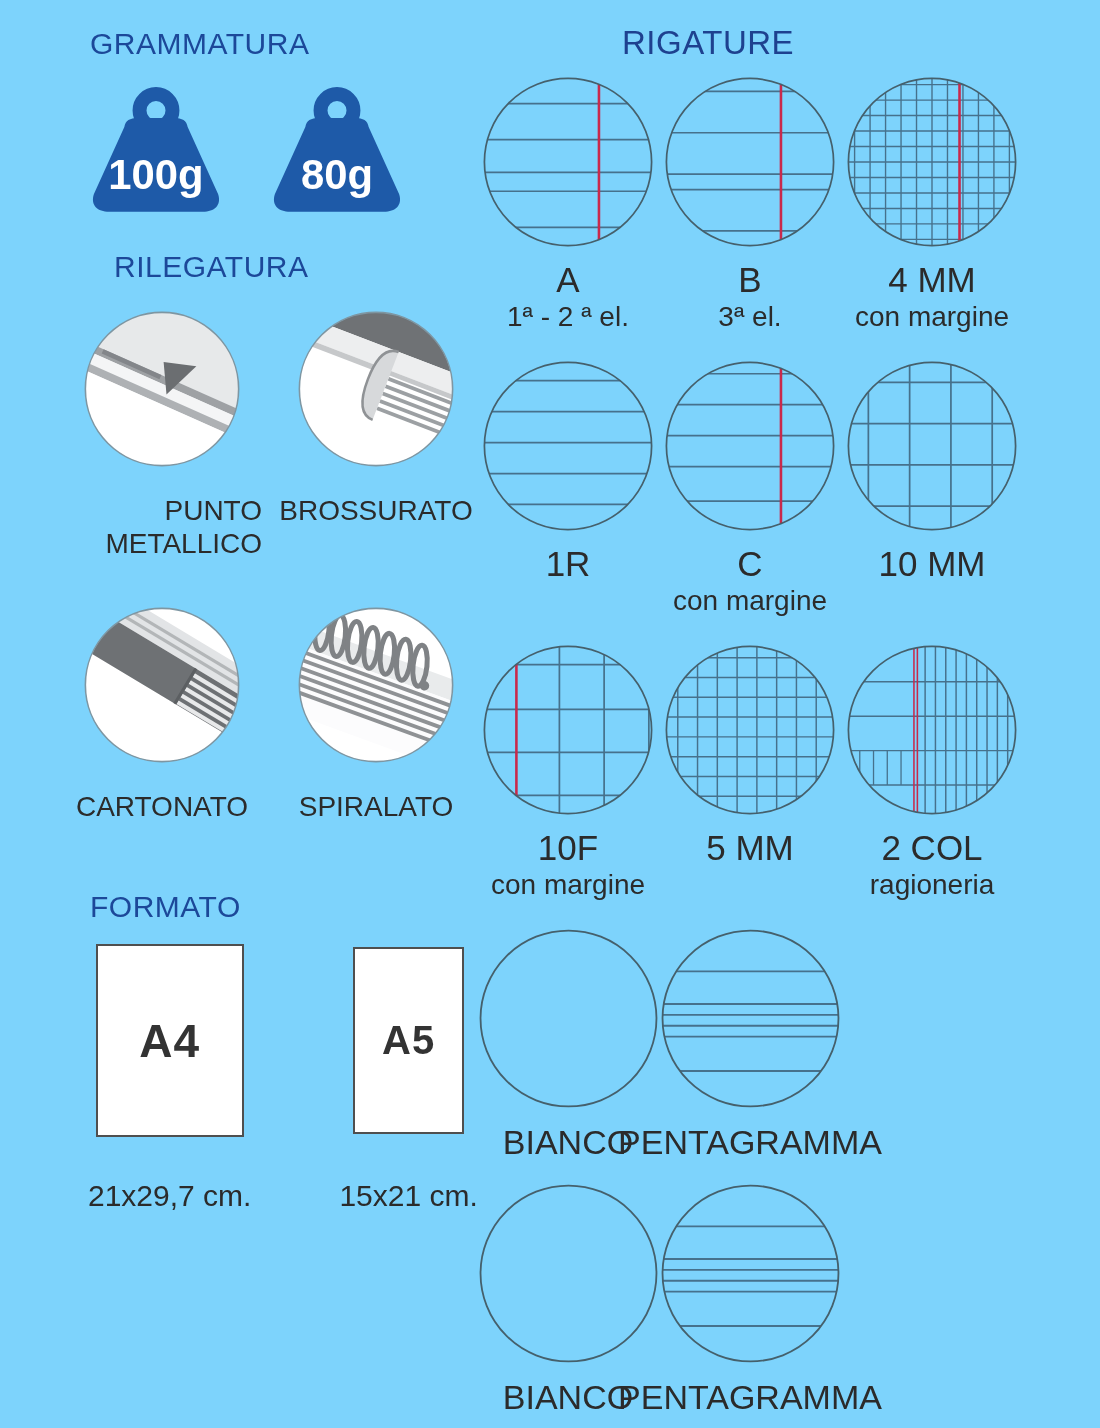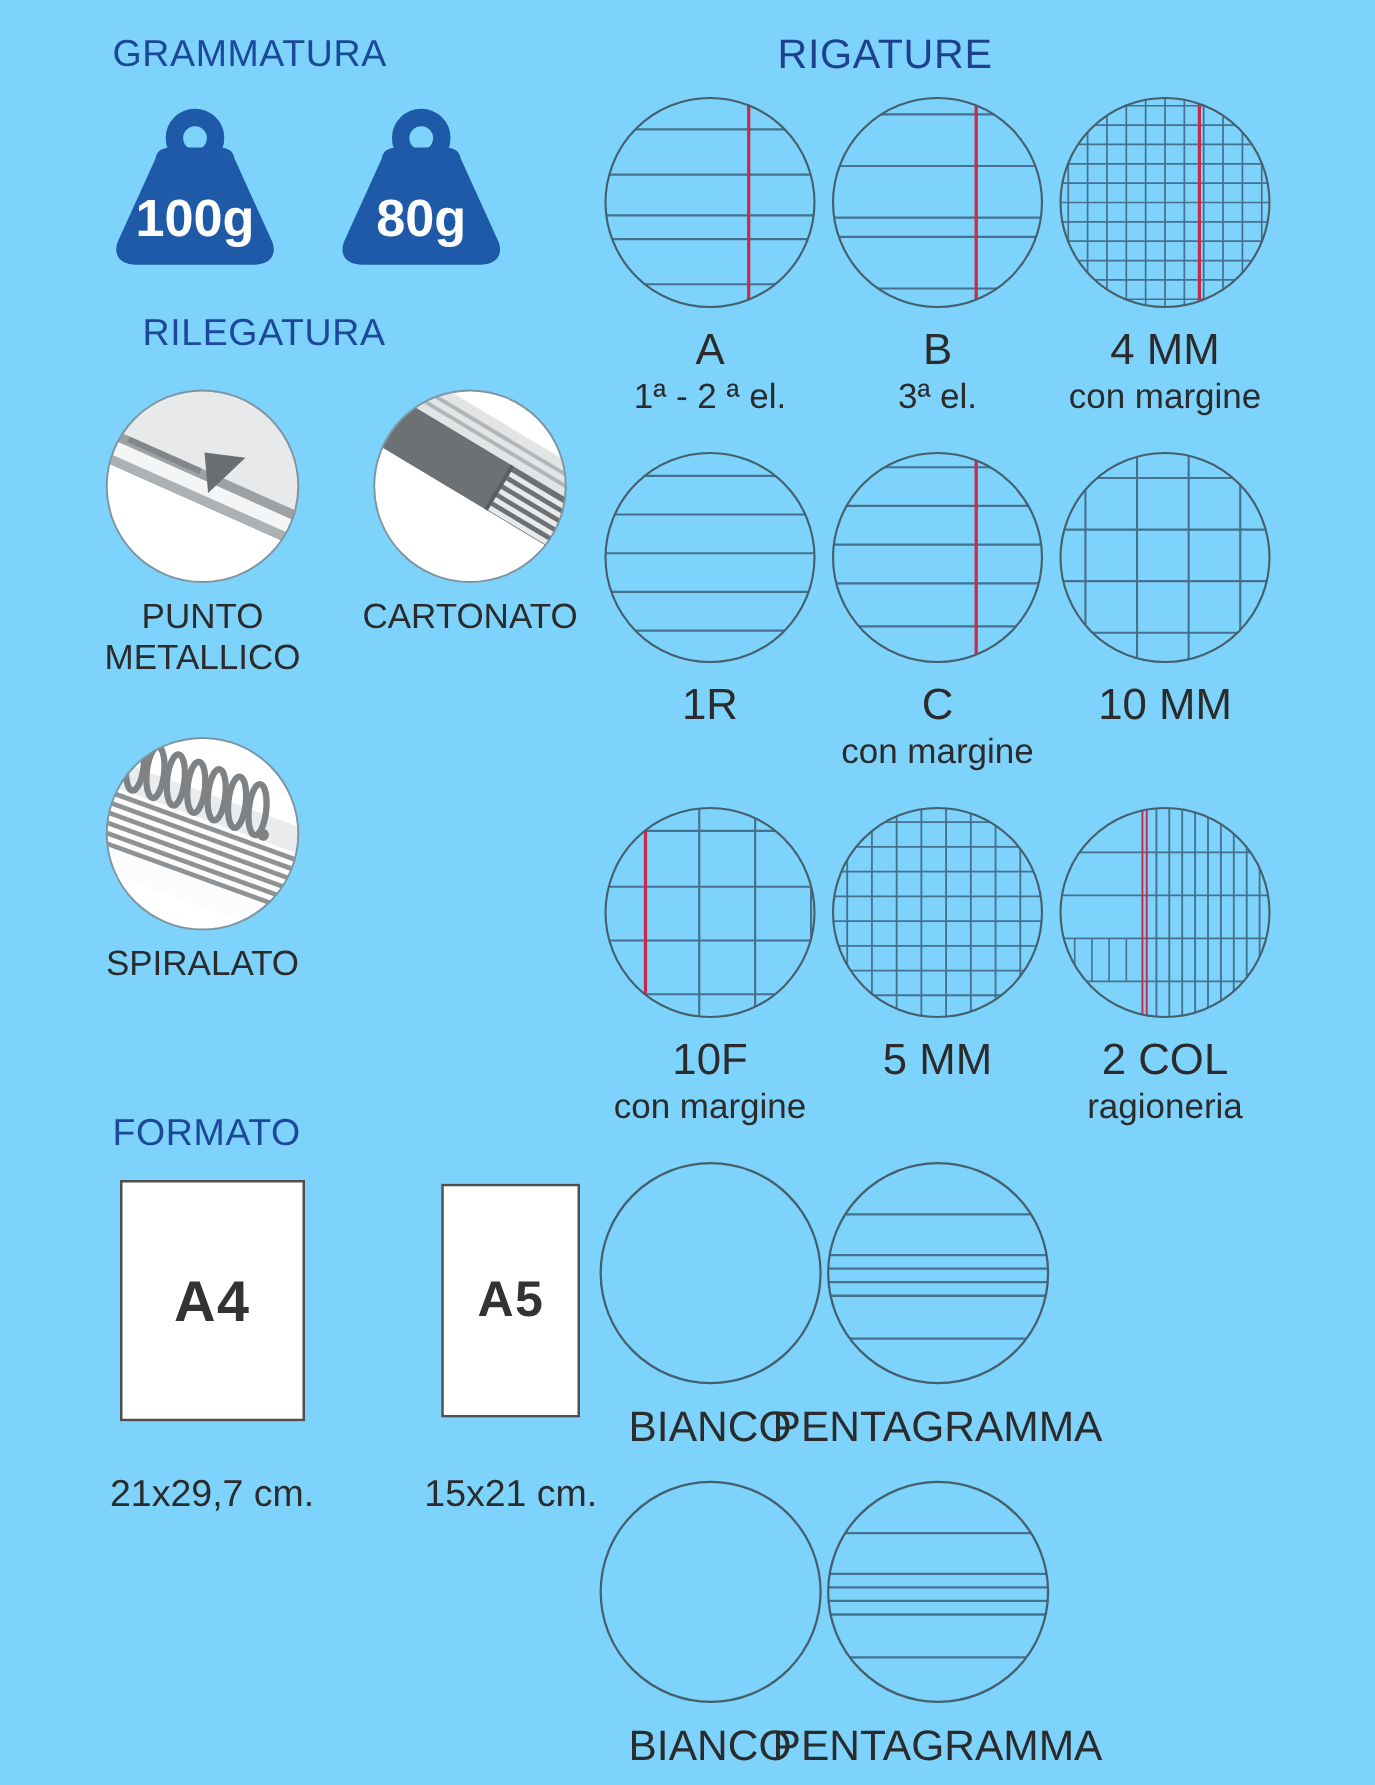--- a/index.html
+++ b/index.html
@@ -13,21 +13,21 @@
   #formato-title    { left:90px; top:890px; }
   #rigature-title   { position:absolute; left:622px; top:24px; font-size:33px; color:#1e418f; letter-spacing:.5px; }
 
   #weights { position:absolute; left:80px; top:84px; display:flex; gap:29px; }
   .weight-svg { width:152px; height:134px; display:block; }
 
   #bindings { position:absolute; left:62px; top:310px; width:412px;
               display:grid; grid-template-columns:1fr 1fr; row-gap:46px; column-gap:14px; justify-items:center; }
   .bind-item { display:flex; flex-direction:column; align-items:center; width:200px; }
   .bind-svg  { width:158px; height:158px; display:block; }
-  .bind-label { margin-top:8px; font-size:28px; color:#2b2b2b; text-align:center; line-height:1.18; }
+  .bind-label { margin-top:26px; font-size:28px; color:#2b2b2b; text-align:right; line-height:1.18; }
 
   #formats { position:absolute; left:88px; top:942px; display:flex; gap:88px; }
   .fmt-item { display:flex; flex-direction:column; align-items:center; }
   .fmt-box-wrap { height:197px; display:flex; align-items:center;text-align:right; }
   .fmt-box { border:2px solid #4f4f4f; background:#fff; display:flex; align-items:center; justify-content:center; }
   .fmt-item:nth-of-type(1) .fmt-box { width:148px; height:193px; }
   .fmt-item:nth-of-type(2) .fmt-box { width:111px; height:187px; }
   .fmt-label { font-weight:bold; color:#333333; font-size:46px; letter-spacing:1px; }
   .fmt-item:nth-of-type(2) .fmt-label { font-size:40px; }
   .fmt-size { margin-top:40px; font-size:30px; color:#2b2b2b; white-space:nowrap; }
@@ -159,20 +159,26 @@
 
   <div id="bindings">
     <div class="bind-item">
         <svg class="bind-svg" viewBox="0 0 100 100">
           <use href="#staple-binding-icon"></use>
         </svg>
         <div class="bind-label">PUNTO METALLICO</div>
       </div>
       <div class="bind-item">
         <svg class="bind-svg" viewBox="0 0 100 100">
+          <use href="#perfect-binding-icon"></use>
+        </svg>
+        <div class="bind-label">BROSSURATO</div>
+      </div>
+      <div class="bind-item">
+        <svg class="bind-svg" viewBox="0 0 100 100">
           <use href="#hardcover-binding-icon"></use>
         </svg>
         <div class="bind-label">CARTONATO</div>
       </div>
       <div class="bind-item">
         <svg class="bind-svg" viewBox="0 0 100 100">
           <use href="#spiral-binding-icon"></use>
         </svg>
         <div class="bind-label">SPIRALATO</div>
       </div>

